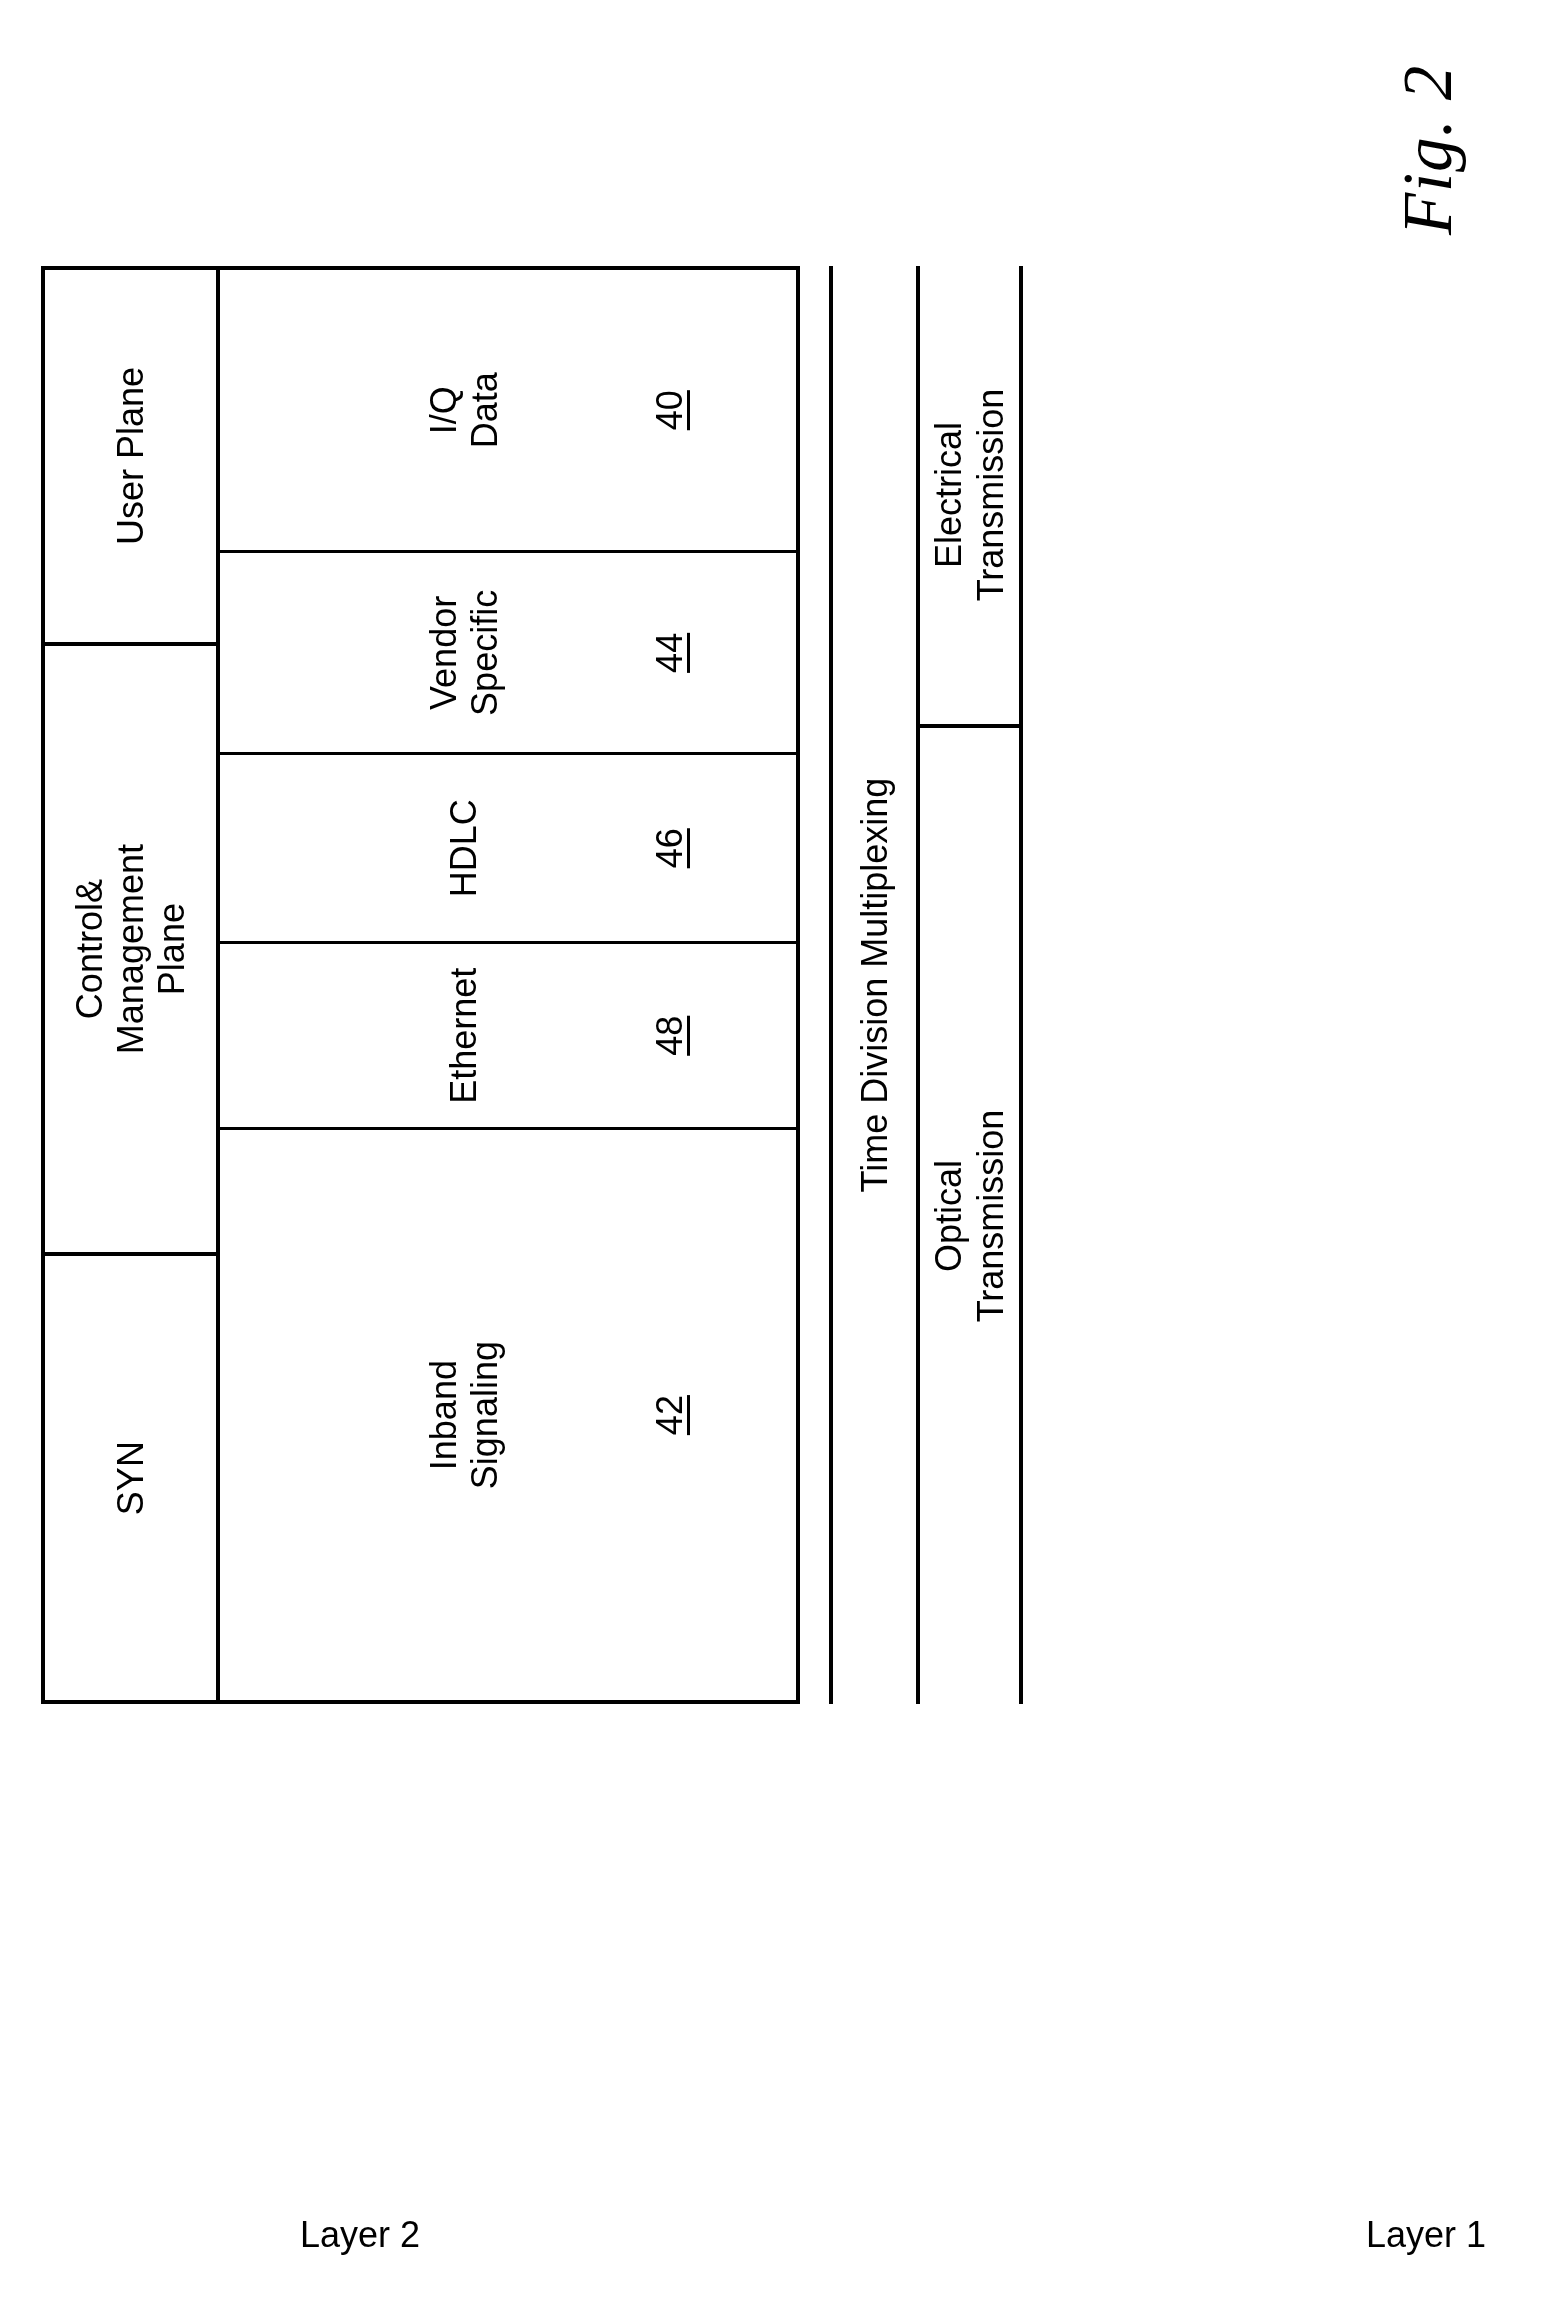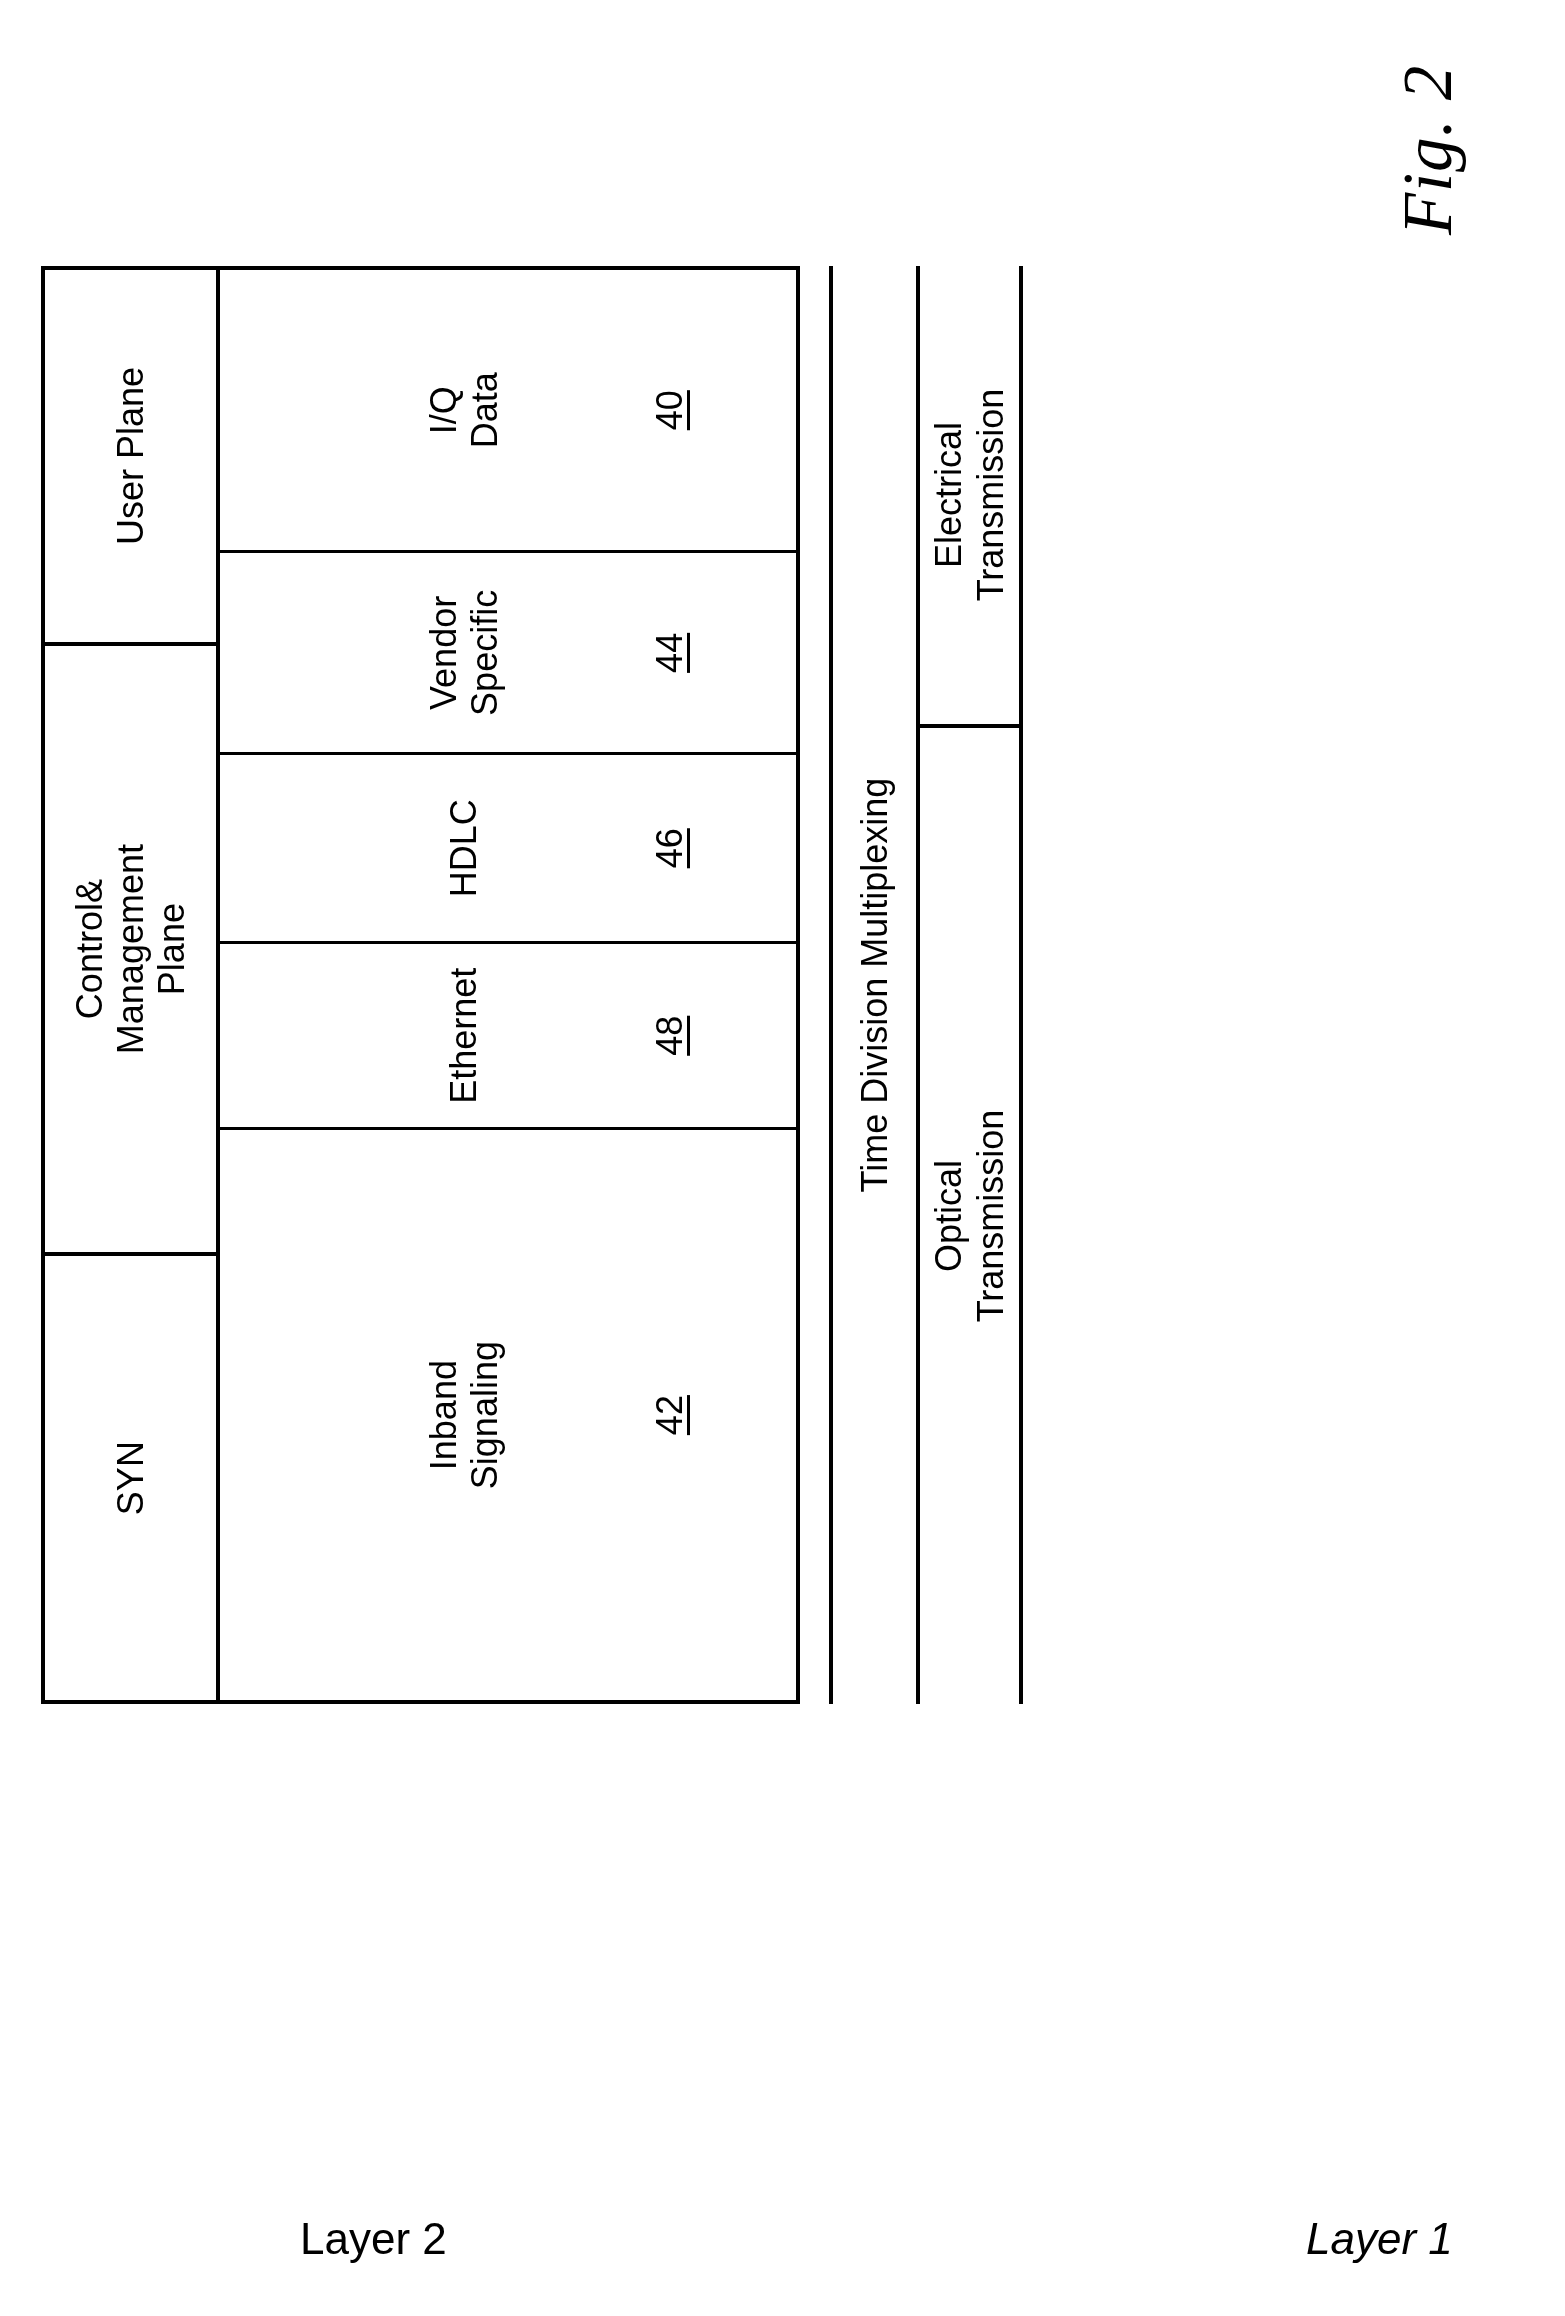--- a/index.html
+++ b/index.html
@@ -170,25 +170,25 @@
     box-sizing: border-box;
     border-right: 4.5px solid #000;
   }
   .trans-cell:last-child { border-right: none; }
   .trans-cell.optical    { width: 980px; }
   .trans-cell.electrical { width: 458px; }
 
   
   .layer-caption {
     position: absolute;
-    font-size: 44px;
+    font-size: 36px;
     white-space: nowrap;
   }
   #caption-layer2 { left: 300px; top: 2214px; }
-  #caption-layer1 { left: 1306px; top: 2214px; font-style: italic; }
+  #caption-layer1 { left: 1366px; top: 2214px; }
 </style>
 </head>
 <body>
 
 <div id="figure-label">
   <span class="fig-text">Fig. 2</span>
 </div>
 
 <div id="diagram-stage">
   <div class="diagram-inner">

